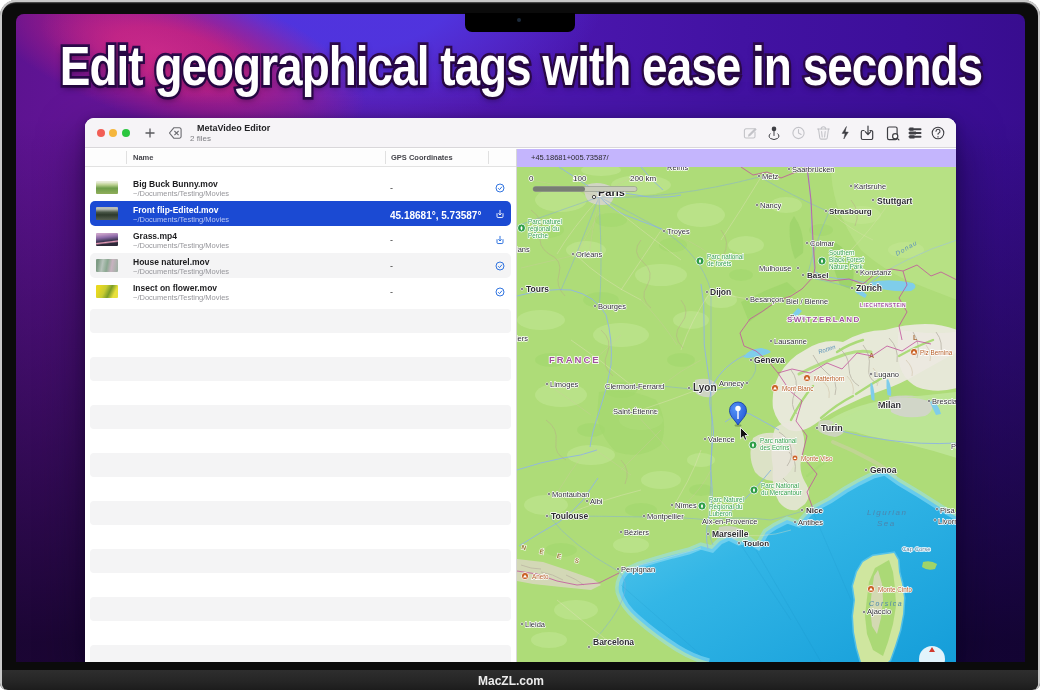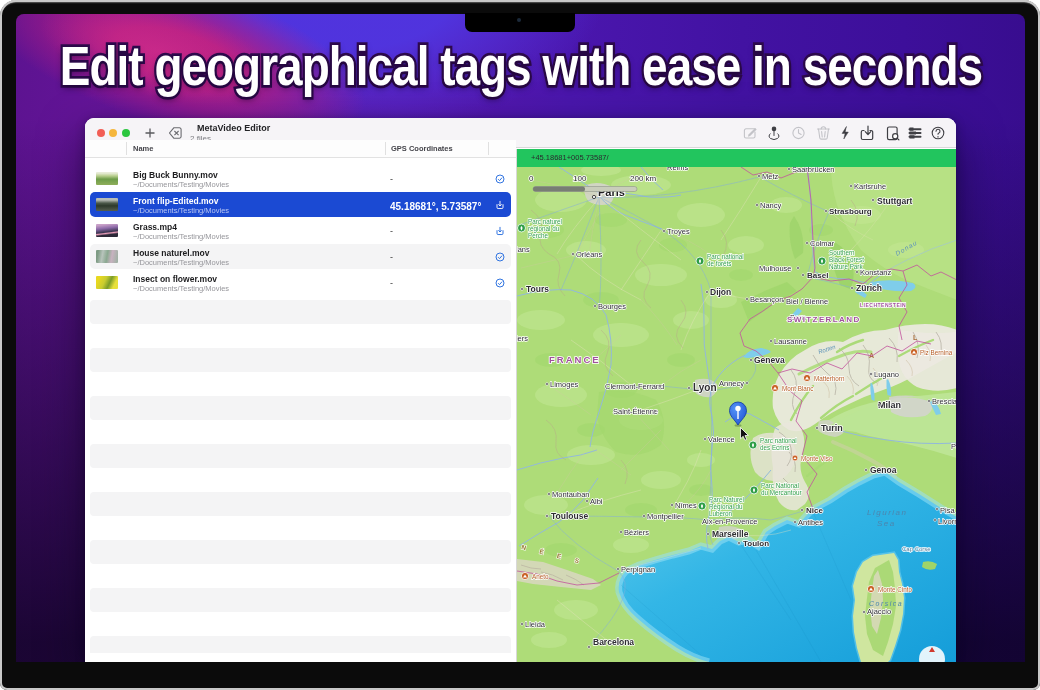--- a/index.html
+++ b/index.html
@@ -34,35 +34,35 @@
     border-radius:9px 9px 0 0; background:#fff; overflow:hidden;
     box-shadow: 0 18px 45px rgba(10,0,30,.55), 0 2px 10px rgba(10,0,30,.35); }
   #titlebar { position:absolute; left:0; top:0; width:871px; height:30px;
     background:#f6f4f7; border-bottom:1px solid #d9d7da; }
   #titlebar .t1 { left:11.5px; top:11px; width:8px; height:8px; border-radius:50%; background:#f25e56; position:absolute; }
   #titlebar .t2 { left:24px; top:11px; width:8px; height:8px; border-radius:50%; background:#f5b63d; position:absolute; }
   #titlebar .t3 { left:36.5px; top:11px; width:8px; height:8px; border-radius:50%; background:#2bc63f; position:absolute; }
   #tbar-title { position:absolute; left:105px; top:5px; font-size:9px; font-weight:bold; color:#232326;margin-left:7px; }
   #tbar-sub { position:absolute; left:105px; top:16px; font-size:8px; color:#7d7d82; }
   
-  #leftpane { position:absolute; left:0; top:22px; width:431px; height:513px; background:#fff; }
+  #leftpane { position:absolute; left:0; top:31px; width:431px; height:513px; background:#fff; }
   #thead { position:absolute; left:0; top:0; width:431px; height:18px; background:#fdfdfd; border-bottom:1px solid #e2e2e2; }
   #thead .h { position:absolute; top:4px; font-size:7.5px; font-weight:bold; color:#44444a; }
   #thead .sep { position:absolute; top:2px; height:13px; width:1px; background:#e0e0e0; }
   .row { position:absolute; left:0; width:431px; height:26px; }
   .rowbg { position:absolute; left:5px; right:5px; top:0; bottom:1px; border-radius:5px; }
   .thumb { position:absolute; left:11px; top:6px; width:22px; height:13px; border-radius:1px; }
   .fname { position:absolute; left:48px; top:3.5px; font-size:8.5px; font-weight:bold; color:#1d1d1f; }
   .fpath { position:absolute; left:48px; top:14px; font-size:7.5px; color:#96969b; }
   .dash  { position:absolute; left:305px; top:8px; font-size:9px; color:#333; }
   .ric { position:absolute; left:410px; top:8px; width:10px; height:10px; }
   .stripe { position:absolute; left:5px; width:421px; height:24px; border-radius:4px; background:#f4f4f5; }
   
   #rightpane { position:absolute; left:431px; top:31px; width:440px; height:513px; border-left:1px solid #d8d8d8; background:#fff; }
-  #coordbar { position:absolute; left:0; top:0; width:440px; height:34px; background:#22c55e; border-bottom:1px solid #e4e4e4; }
+  #coordbar { position:absolute; left:0; top:0; width:440px; height:34px; background:#c4b5fd; border-bottom:1px solid #e4e4e4; }
   #coordbar span { position:absolute; left:14px; top:4px; font-size:7.5px; color:#2b2b2e; }
   #map { position:absolute; left:0; top:18px; width:440px; height:495px; }
 </style>
 </head>
 <body>
 <div id="laptop">
   <div id="screen">
     <div id="mag"></div>
       <div id="mag2"></div>
     <div id="headline">Edit geographical tags with ease in seconds</div>
@@ -612,13 +612,16 @@
           </g>
 
           <path d="M739.5 427.5 L739.5 438.8 L742.2 436.3 L743.9 440.2 L745.7 439.4 L744 435.6 L747.4 435.4 Z" fill="#111" stroke="#fff" stroke-width=".8"></path>
         </svg>
       </div>
     </div>
   </div>
   <div id="notch">
       <div class="cam"></div>
     </div>
+  <div id="chin">
+      <div class="txt">MacZL.com</div>
+    </div>
 </div>
 
 </body></html>

